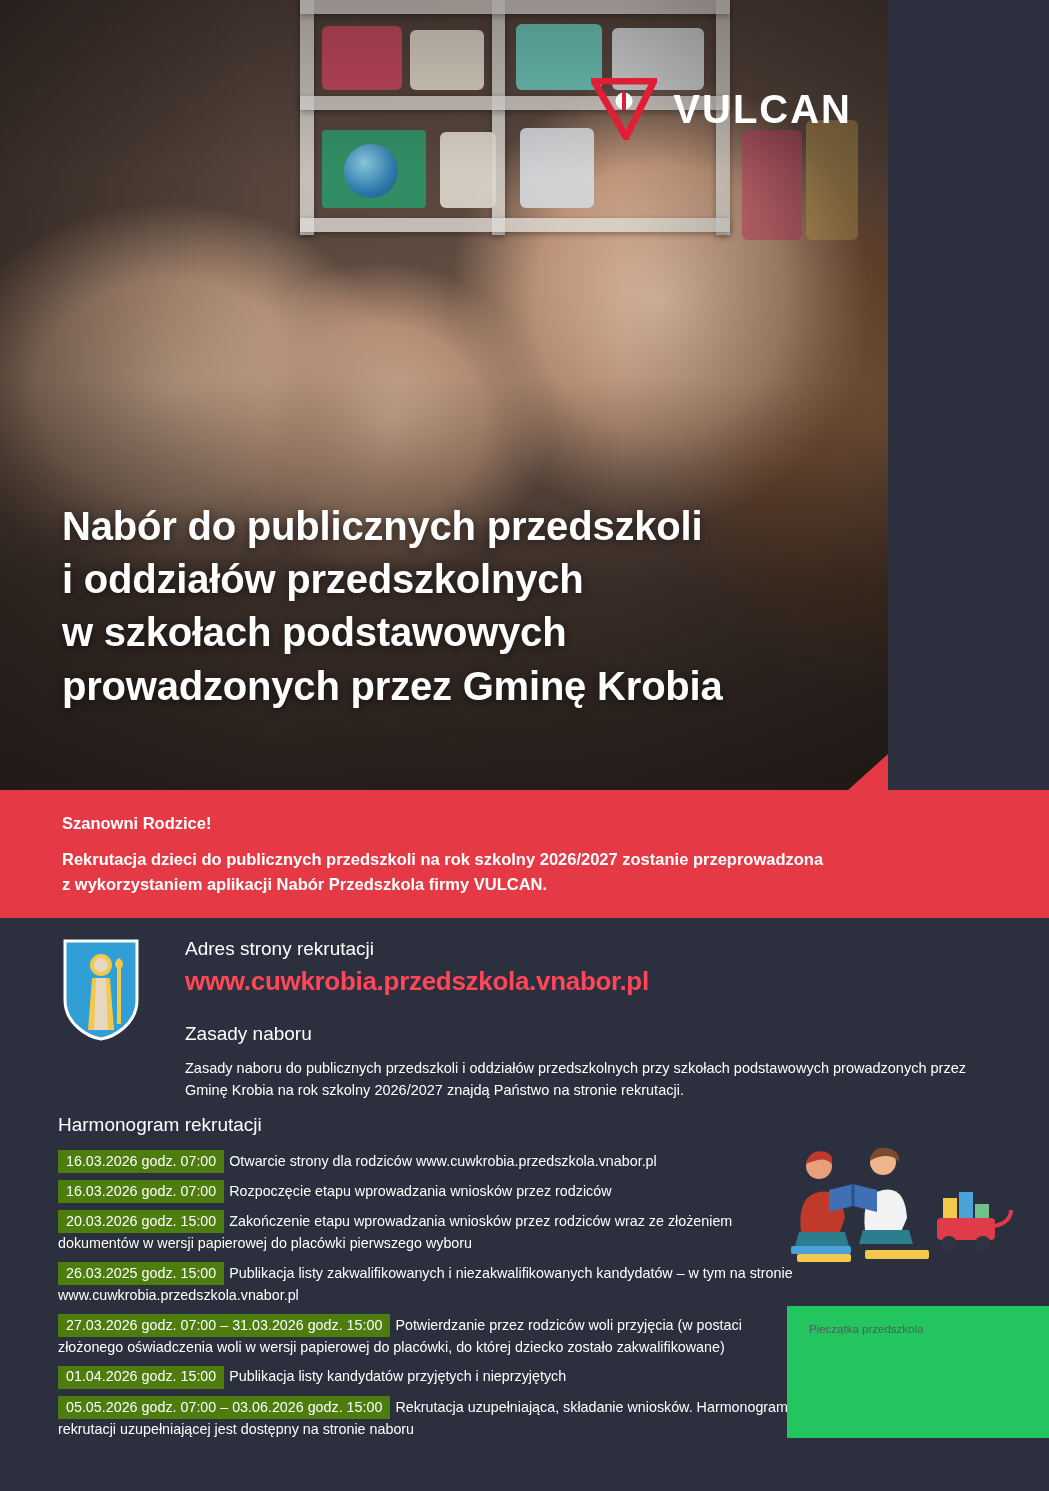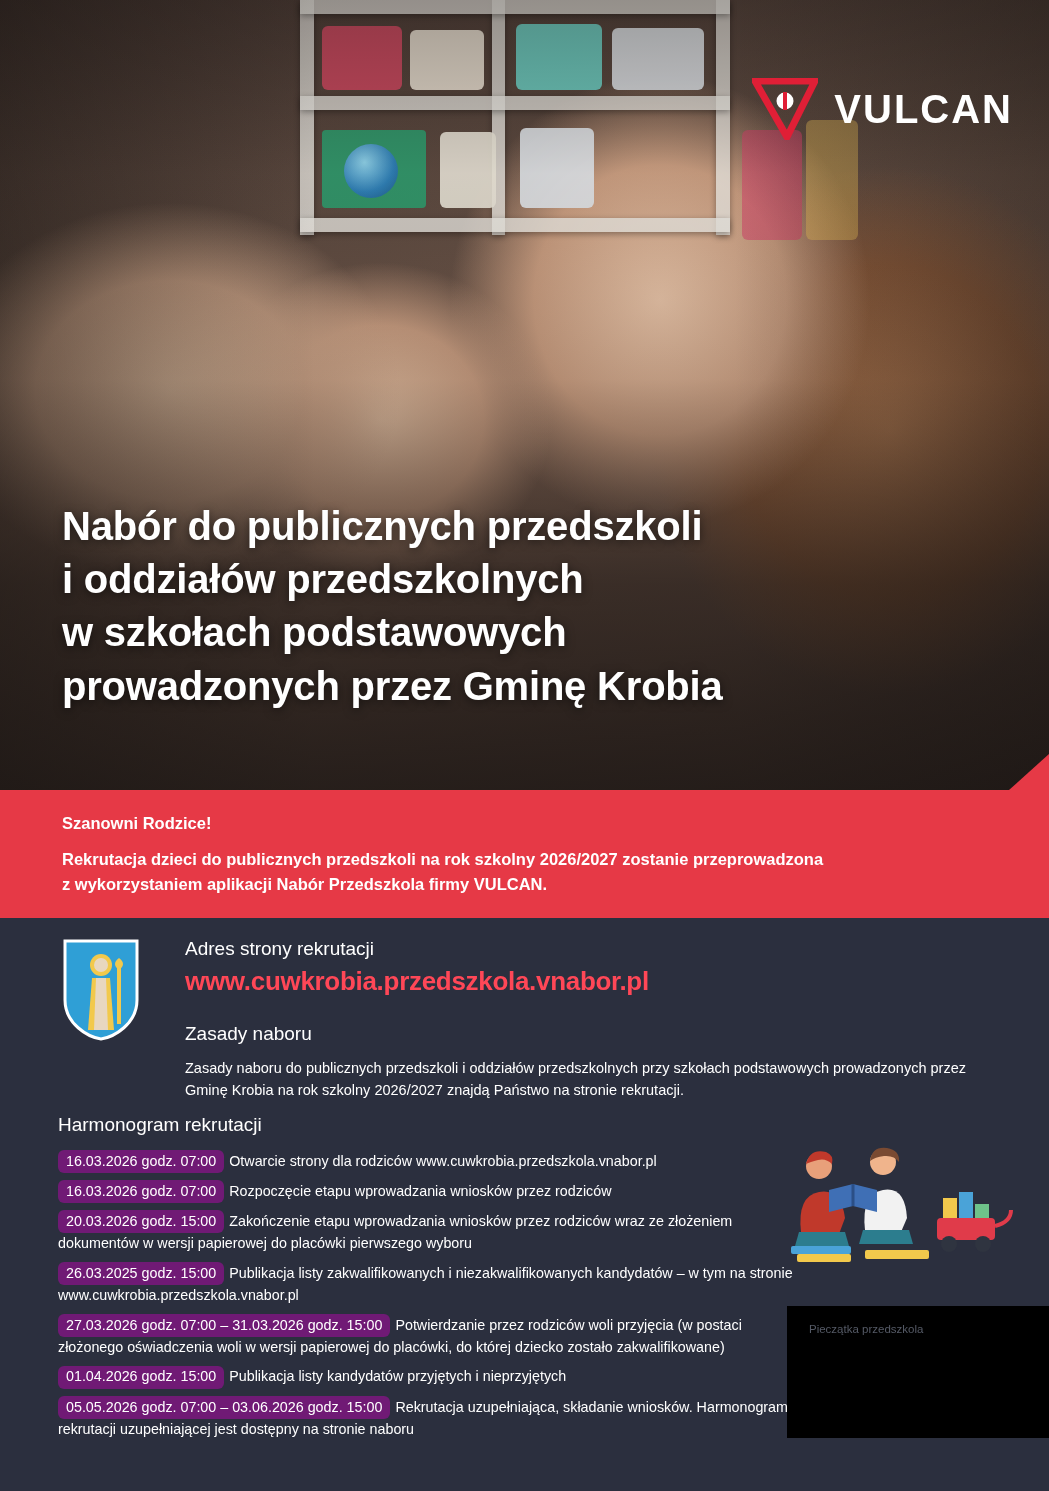--- a/index.html
+++ b/index.html
@@ -12,21 +12,21 @@
   .poster {
     position: relative;
     width: 1049px; height: 1491px;
     background: #2b2f3e;
     overflow: hidden;
   }
 
   
   .hero {
     position: relative;
-    width: 1049px; height: 790px;
+    width: 888px; height: 790px;
     overflow: hidden;
     background: #3a2b28;
   }
   .hero-photo {
     position: absolute; inset: 0;
     background:
       radial-gradient(ellipse 320px 260px at 170px 390px, #d9b79a 0%, #c69f84 42%, rgba(150,110,90,0) 72%),
       radial-gradient(ellipse 230px 210px at 380px 420px, #e0bda0 0%, #c79c80 45%, rgba(150,110,90,0) 75%),
       radial-gradient(ellipse 280px 300px at 660px 300px, #e8c4a8 0%, #c99d80 45%, rgba(150,110,90,0) 75%),
       radial-gradient(ellipse 300px 330px at 890px 430px, #b07a52 0%, #8d5c3c 50%, rgba(110,70,50,0) 80%),
@@ -138,38 +138,37 @@
     position: absolute; left: 58px; top: 196px;
     font-size: 19px; color: #ffffff;
   }
 
   .schedule {
     position: absolute; left: 58px; top: 232px; width: 740px;
   }
   .sch-item { margin-bottom: 7px; font-size: 14.3px; line-height: 1.52; color: #ffffff; }
   .chip {
     display: inline-block;
-    background: #701a75;
+    background: #4d7c0f;
     color: #ffffff;
     padding: 2.5px 8px 3.5px 8px;
     font-size: 14.3px;
     line-height: 1.2;
     white-space: nowrap;
-    border-radius: 6px;
   }
   .sch-text { margin-left: 5px; text-align: center; }
 
   
   .kids-ill { position: absolute; right: 36px; top: 222px; width: 236px; height: 126px; }
 
   
   .stamp {
     position: absolute; right: 0px; top: 388px;
     width: 262px; height: 132px;
-    background: #000000;
+    background: #22c55e;
   }
   .stamp-label {
     position: absolute; left: 22px; top: 17px;
     font-size: 11.5px; color: #555a66;
   }
 </style>
 </head>
 <body>
 
 <div class="poster">

